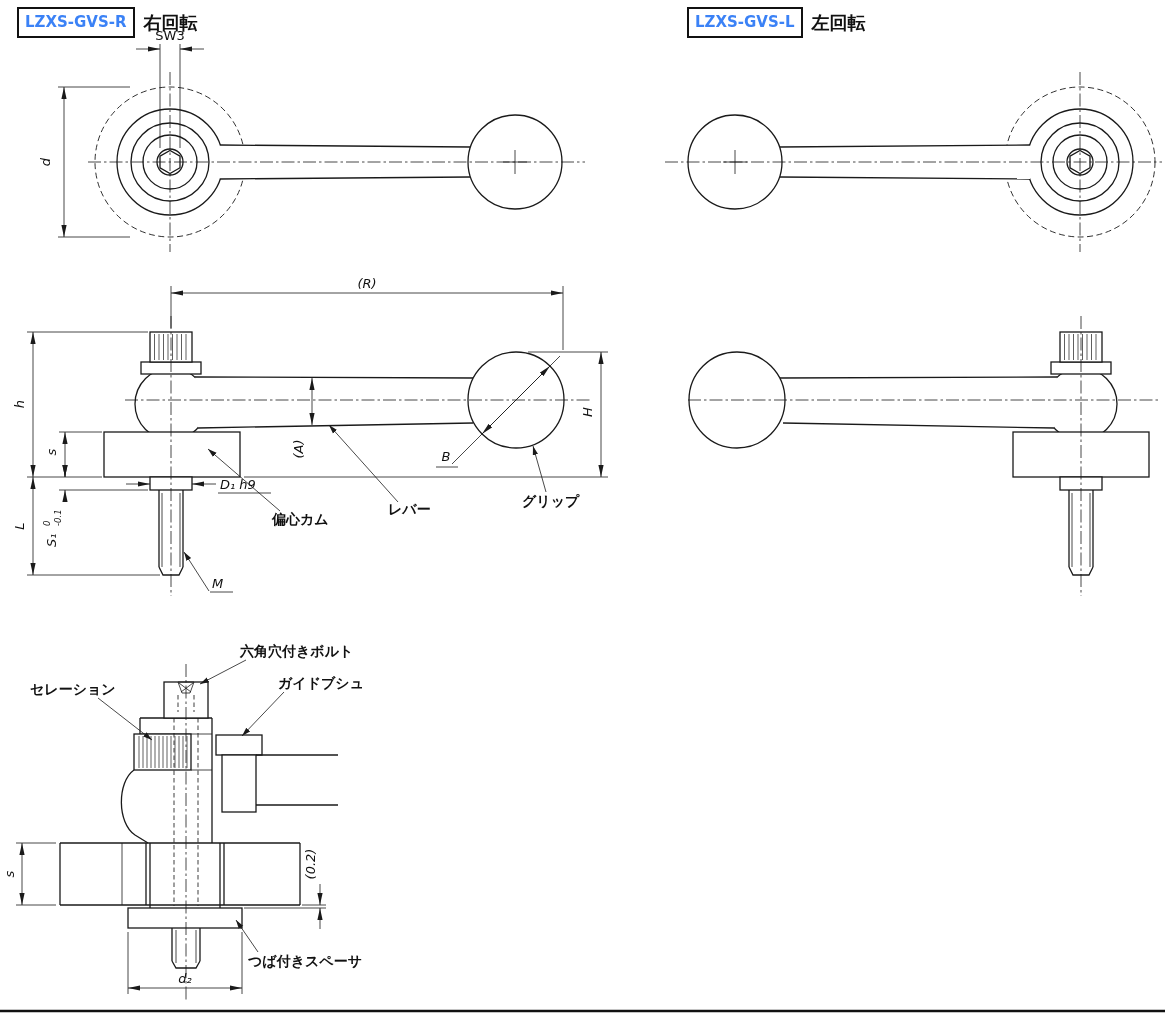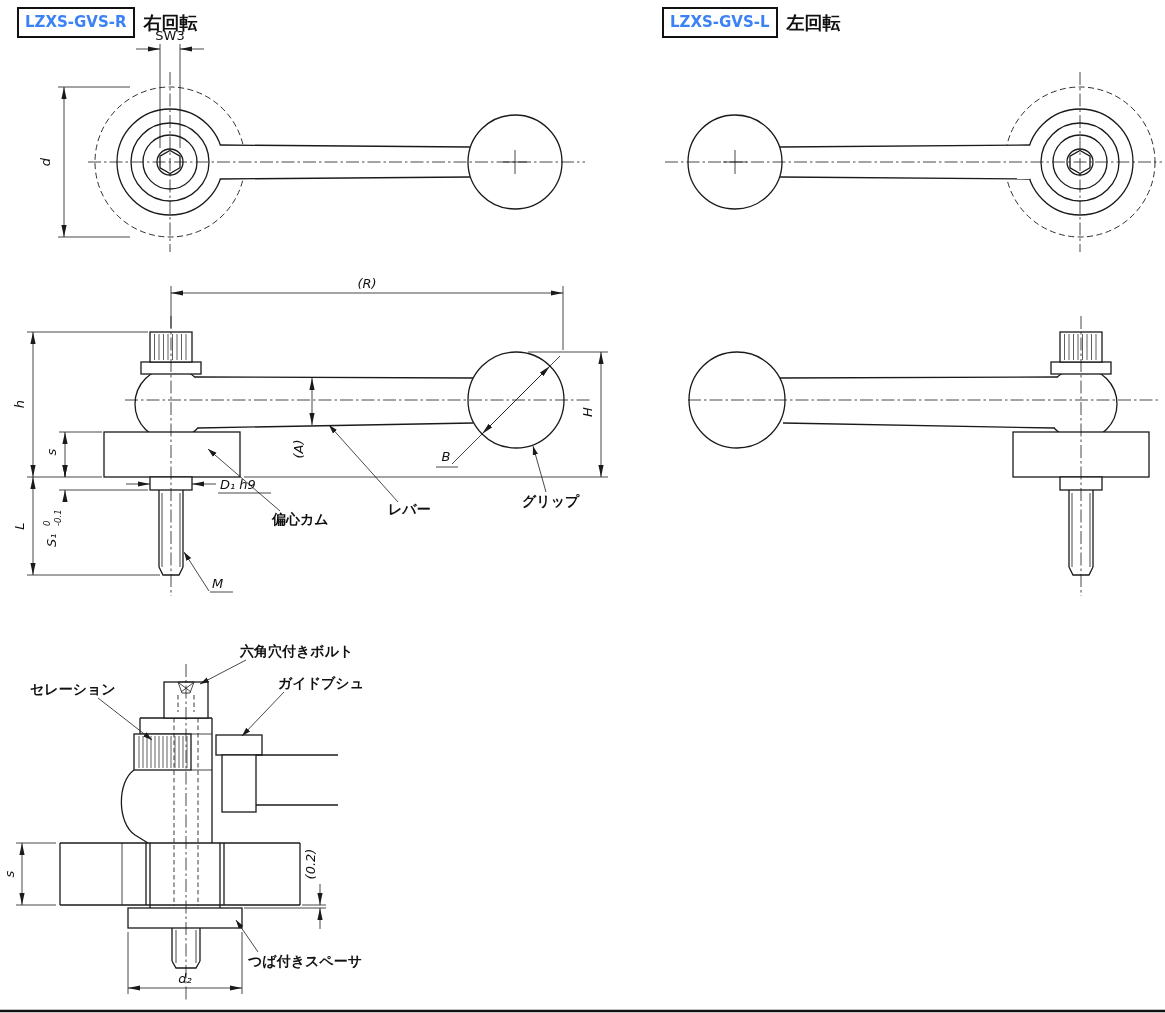--- a/index.html
+++ b/index.html
@@ -299,18 +299,18 @@
       <text class="t-lbl" x="248" y="966">つば付きスペーサ</text>
     </g>
 
     <line x1="0" y1="1011" x2="1165" y2="1011" stroke="#111" stroke-width="2.5"></line>
   </svg>
 
   <div class="hdr" style="left:17px;top:7px;">
     <span class="model-box">LZXS-GVS-R</span>
     <span class="rot">右回転</span>
   </div>
-  <div class="hdr" style="left:662px;top:7px;align-items:center;">
+  <div class="hdr" style="left:687px;top:7px;align-items:center;">
     <span class="model-box">LZXS-GVS-L</span>
     <span class="rot">左回転</span>
   </div>
 
 </div>
 
 </body></html>

